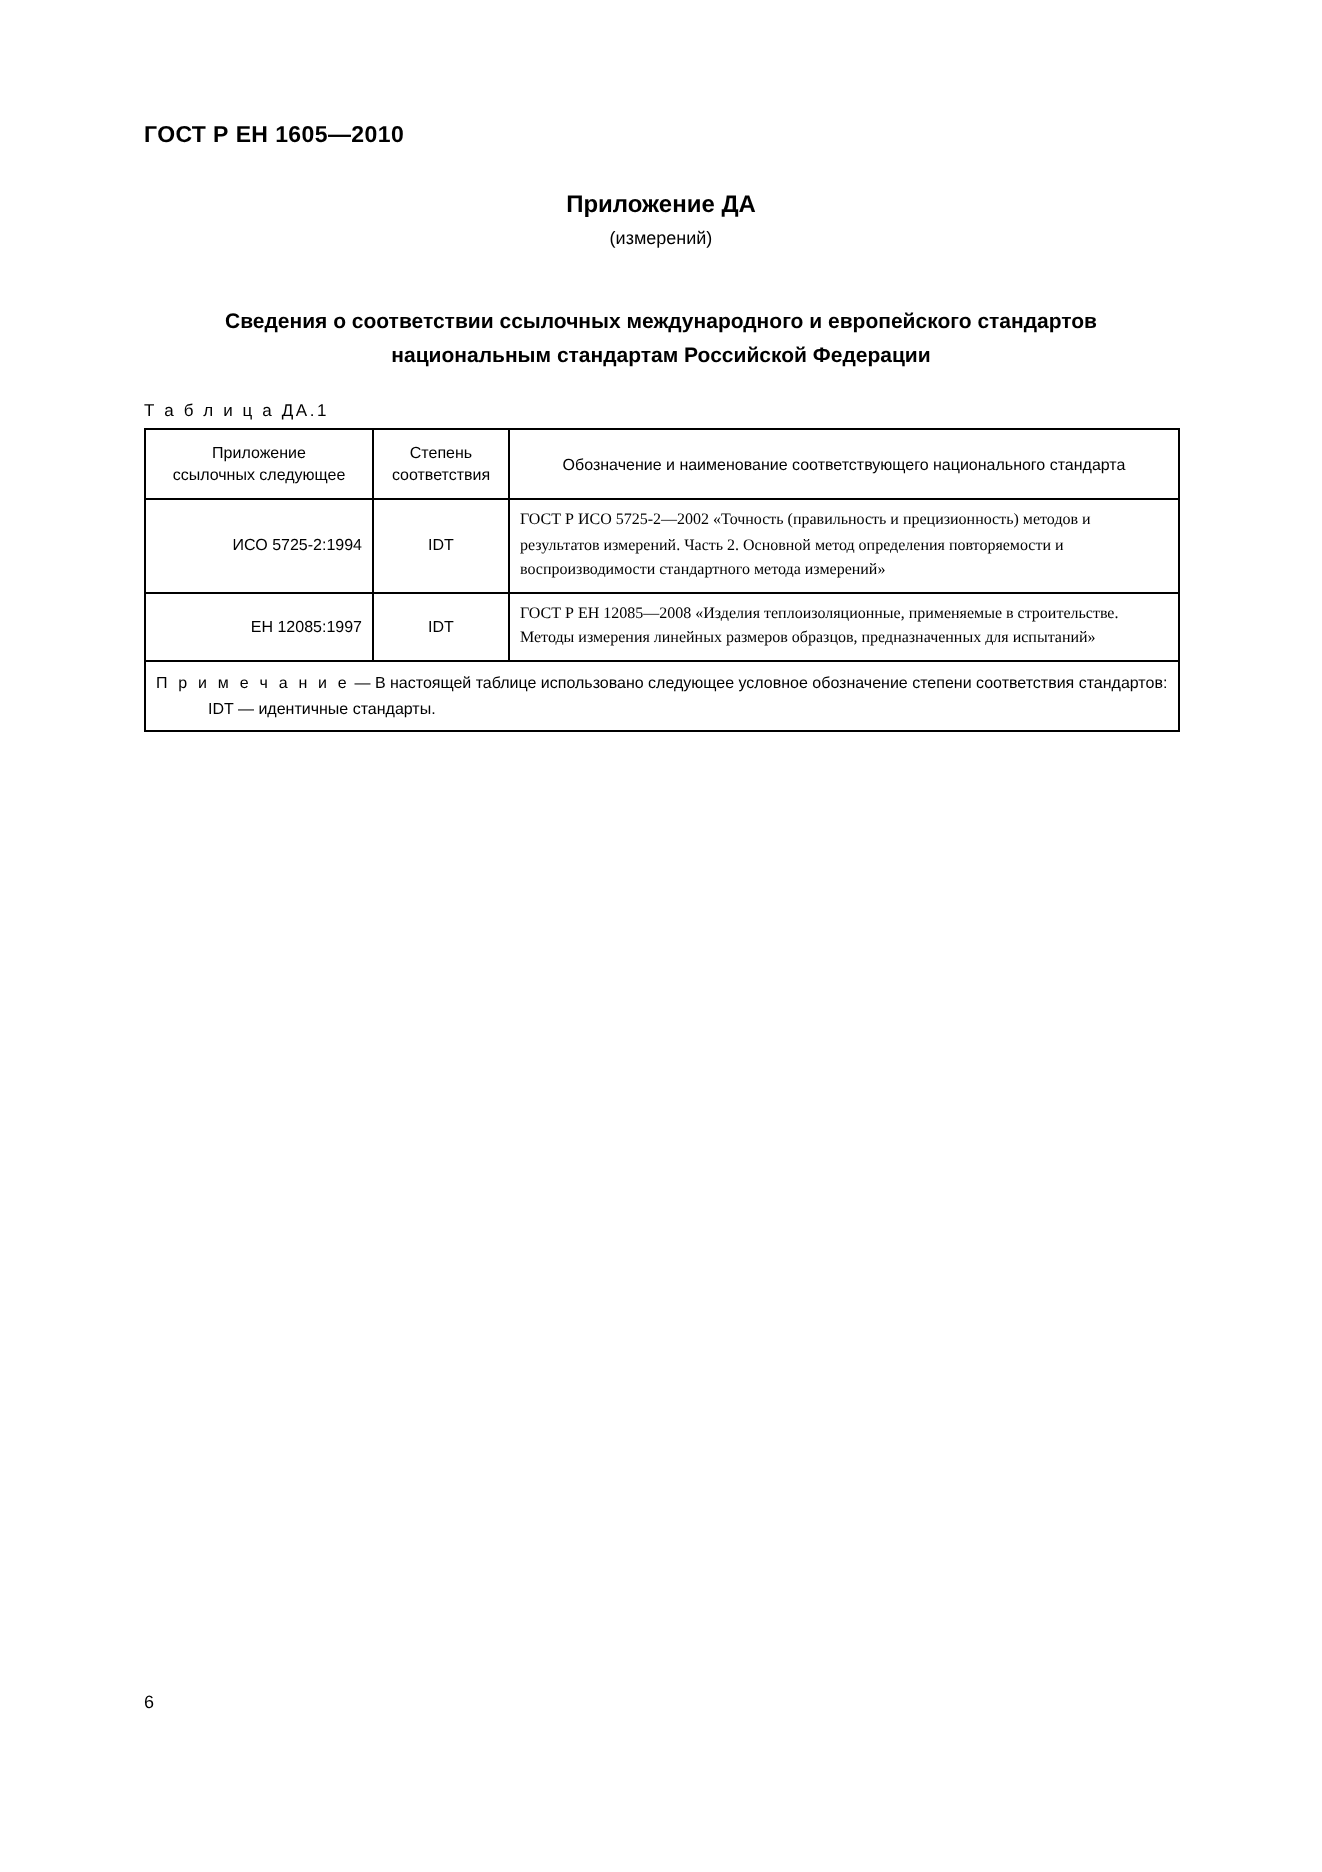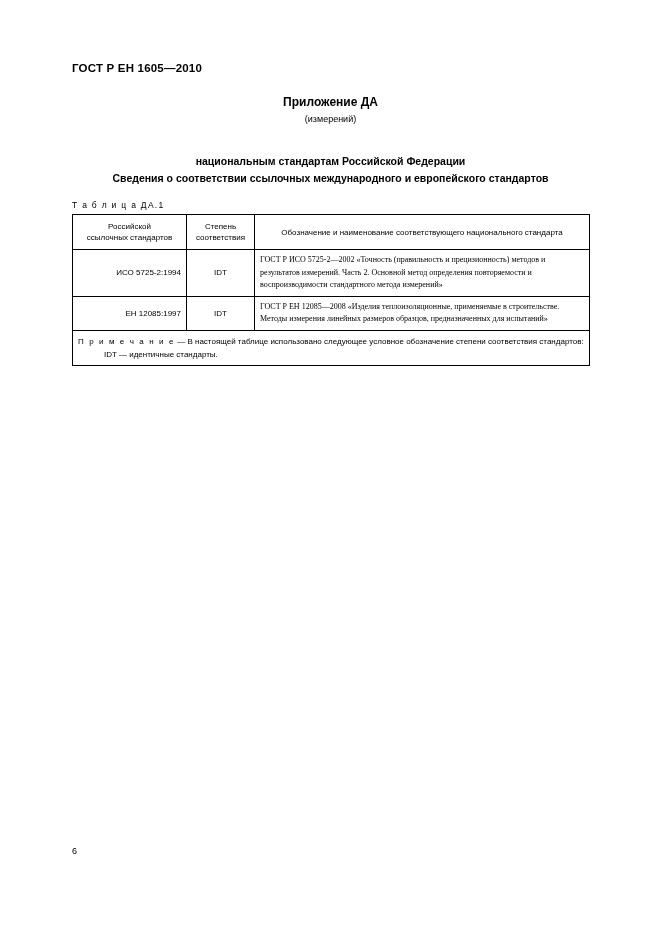--- a/index.html
+++ b/index.html
@@ -131,37 +131,37 @@
 <body>
 
 <div class="page">
 
   <div class="header">ГОСТ Р ЕН 1605—2010</div>
 
   <div class="annex-title">Приложение ДА</div>
   <div class="annex-sub">(измерений)</div>
 
   <div class="doc-title">
+    <div>Сведения о соответствии ссылочных международного и европейского стандартов</div>
     <div>национальным стандартам Российской Федерации</div>
-    <div>Сведения о соответствии ссылочных международного и европейского стандартов</div>
   </div>
 
   <div class="table-caption">Т а б л и ц а  ДА.1</div>
 
   <table class="data">
     <colgroup>
       <col class="col1">
       <col class="col2">
       <col class="col3">
     </colgroup>
     <thead>
       <tr>
         <th>
-          <span>Российской</span><br>
-          <span>ссылочных стандартов</span>
+          <span>Приложение</span><br>
+          <span>ссылочных следующее</span>
         </th>
         <th>
           <span>Степень</span><br>
           <span>соответствия</span>
         </th>
         <th>Обозначение и наименование соответствующего национального стандарта</th>
       </tr>
     </thead>
     <tbody>
       <tr>

